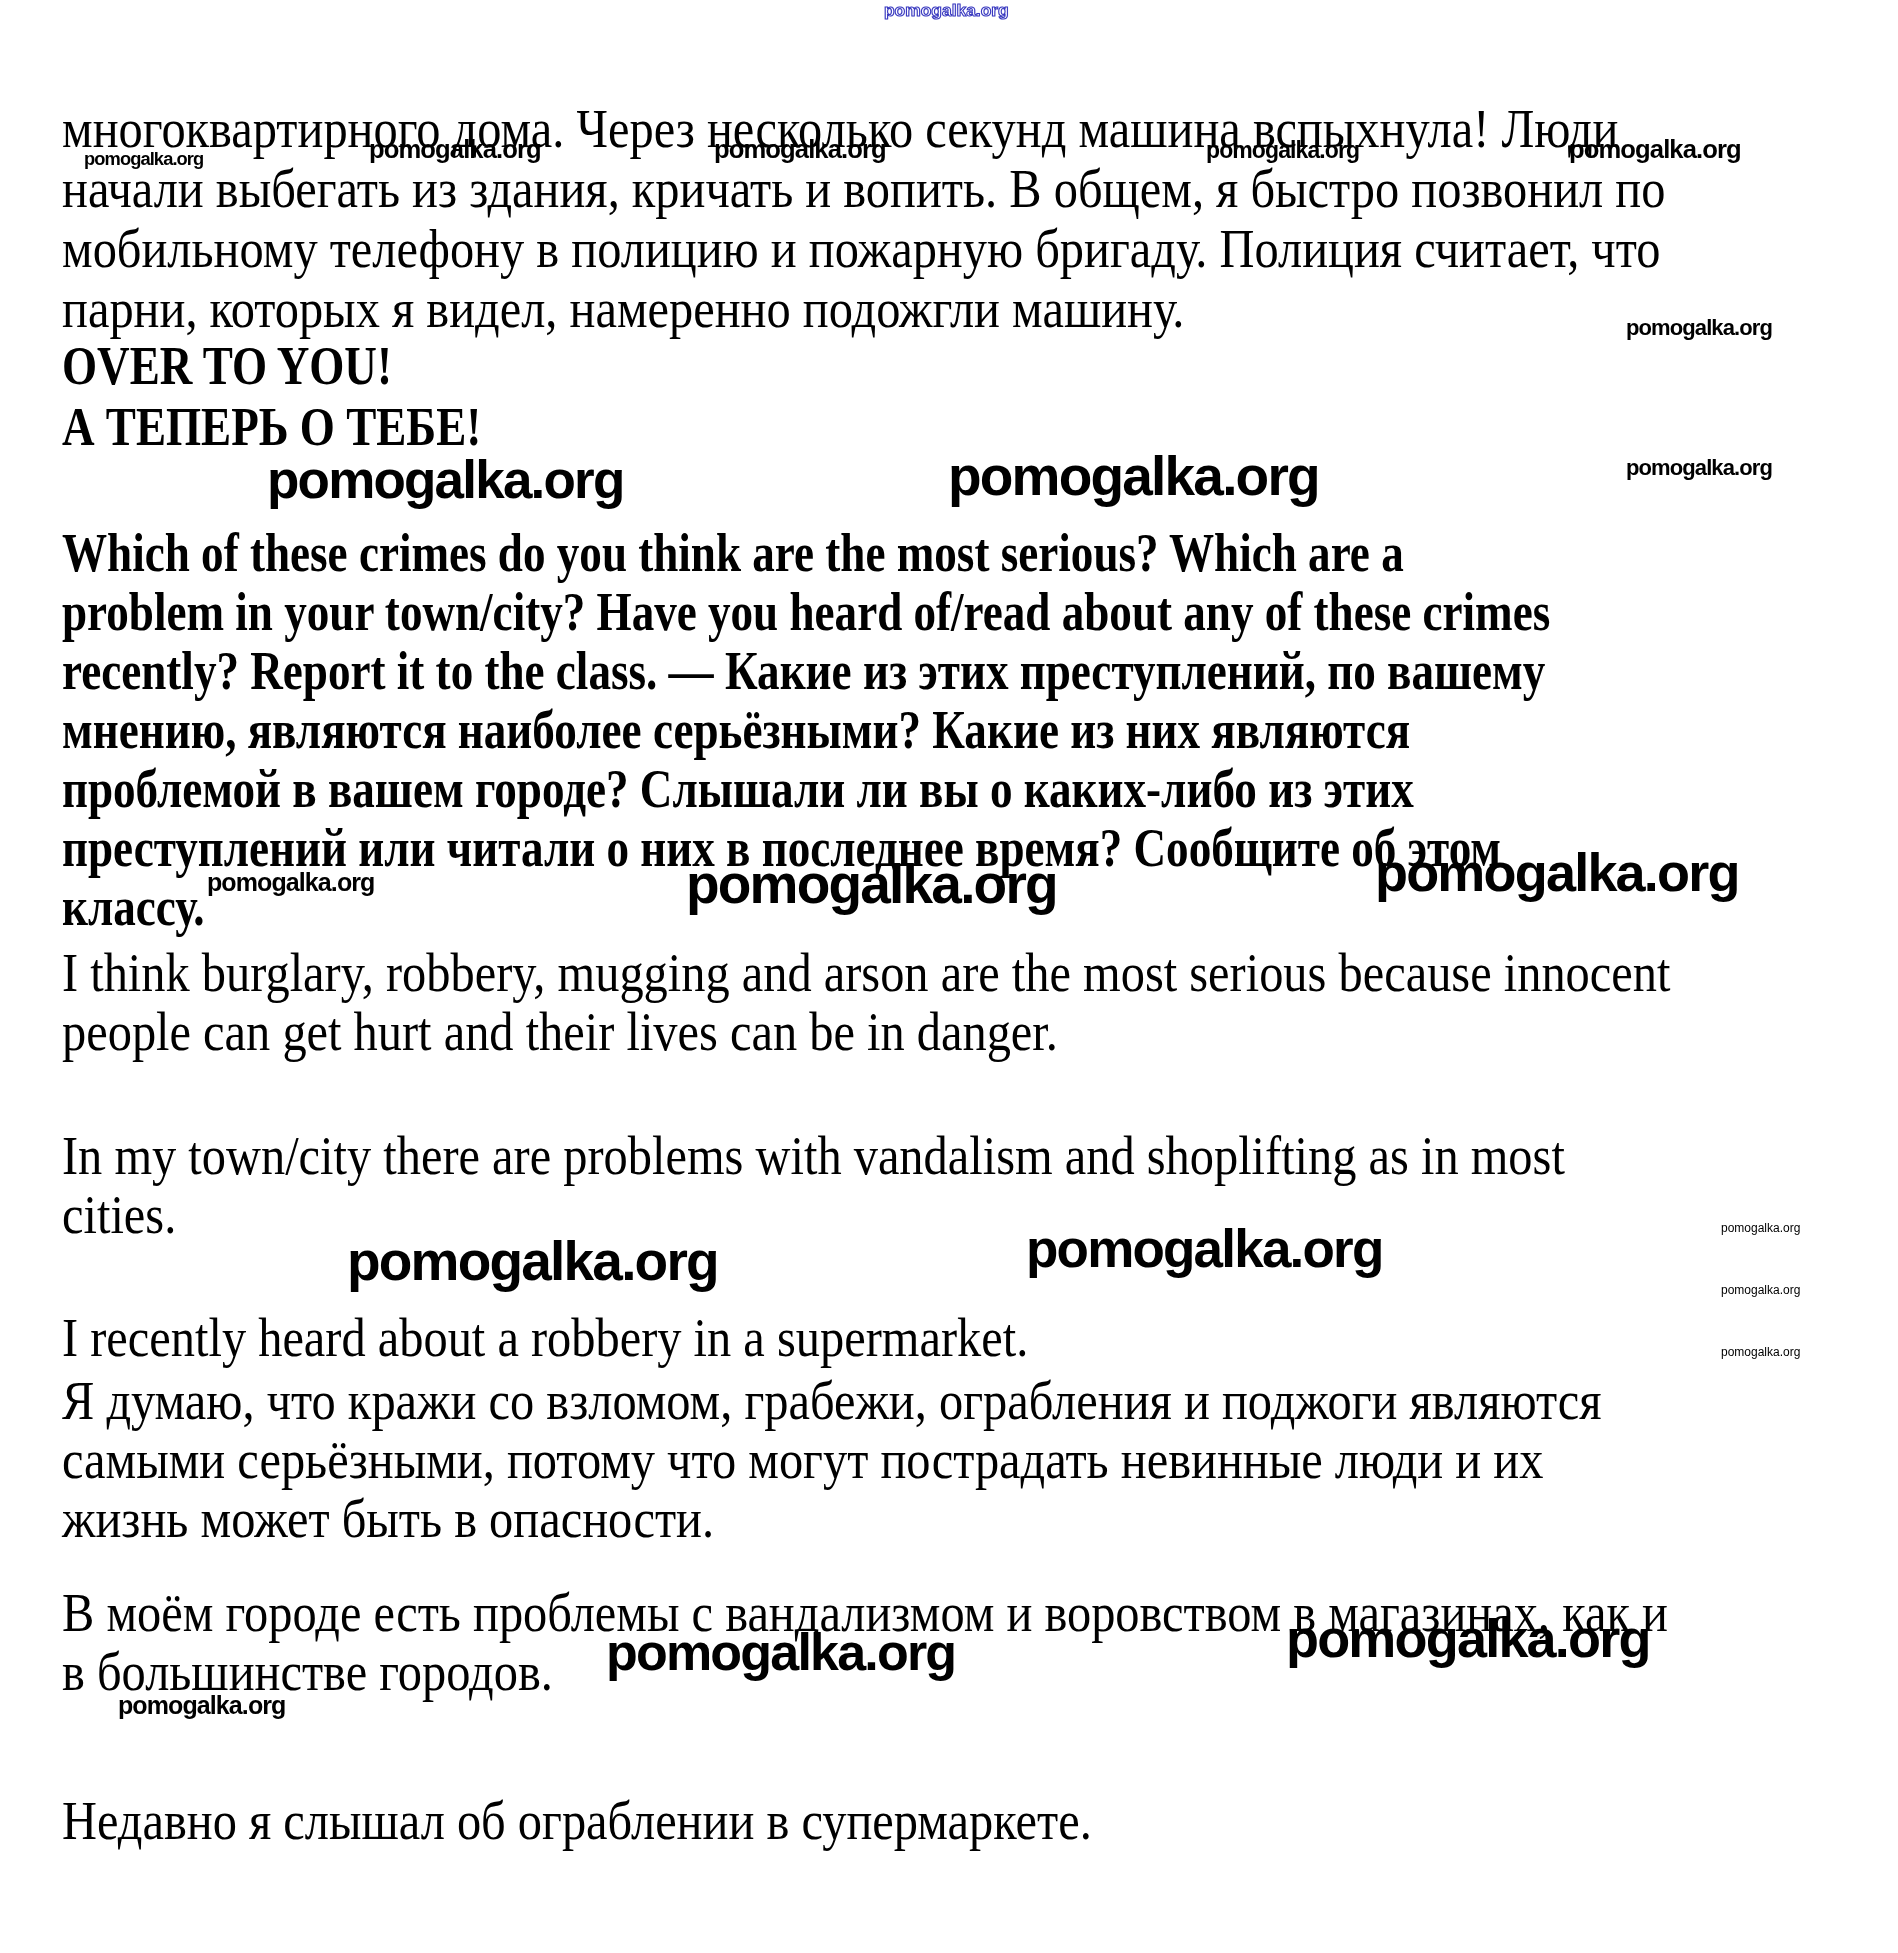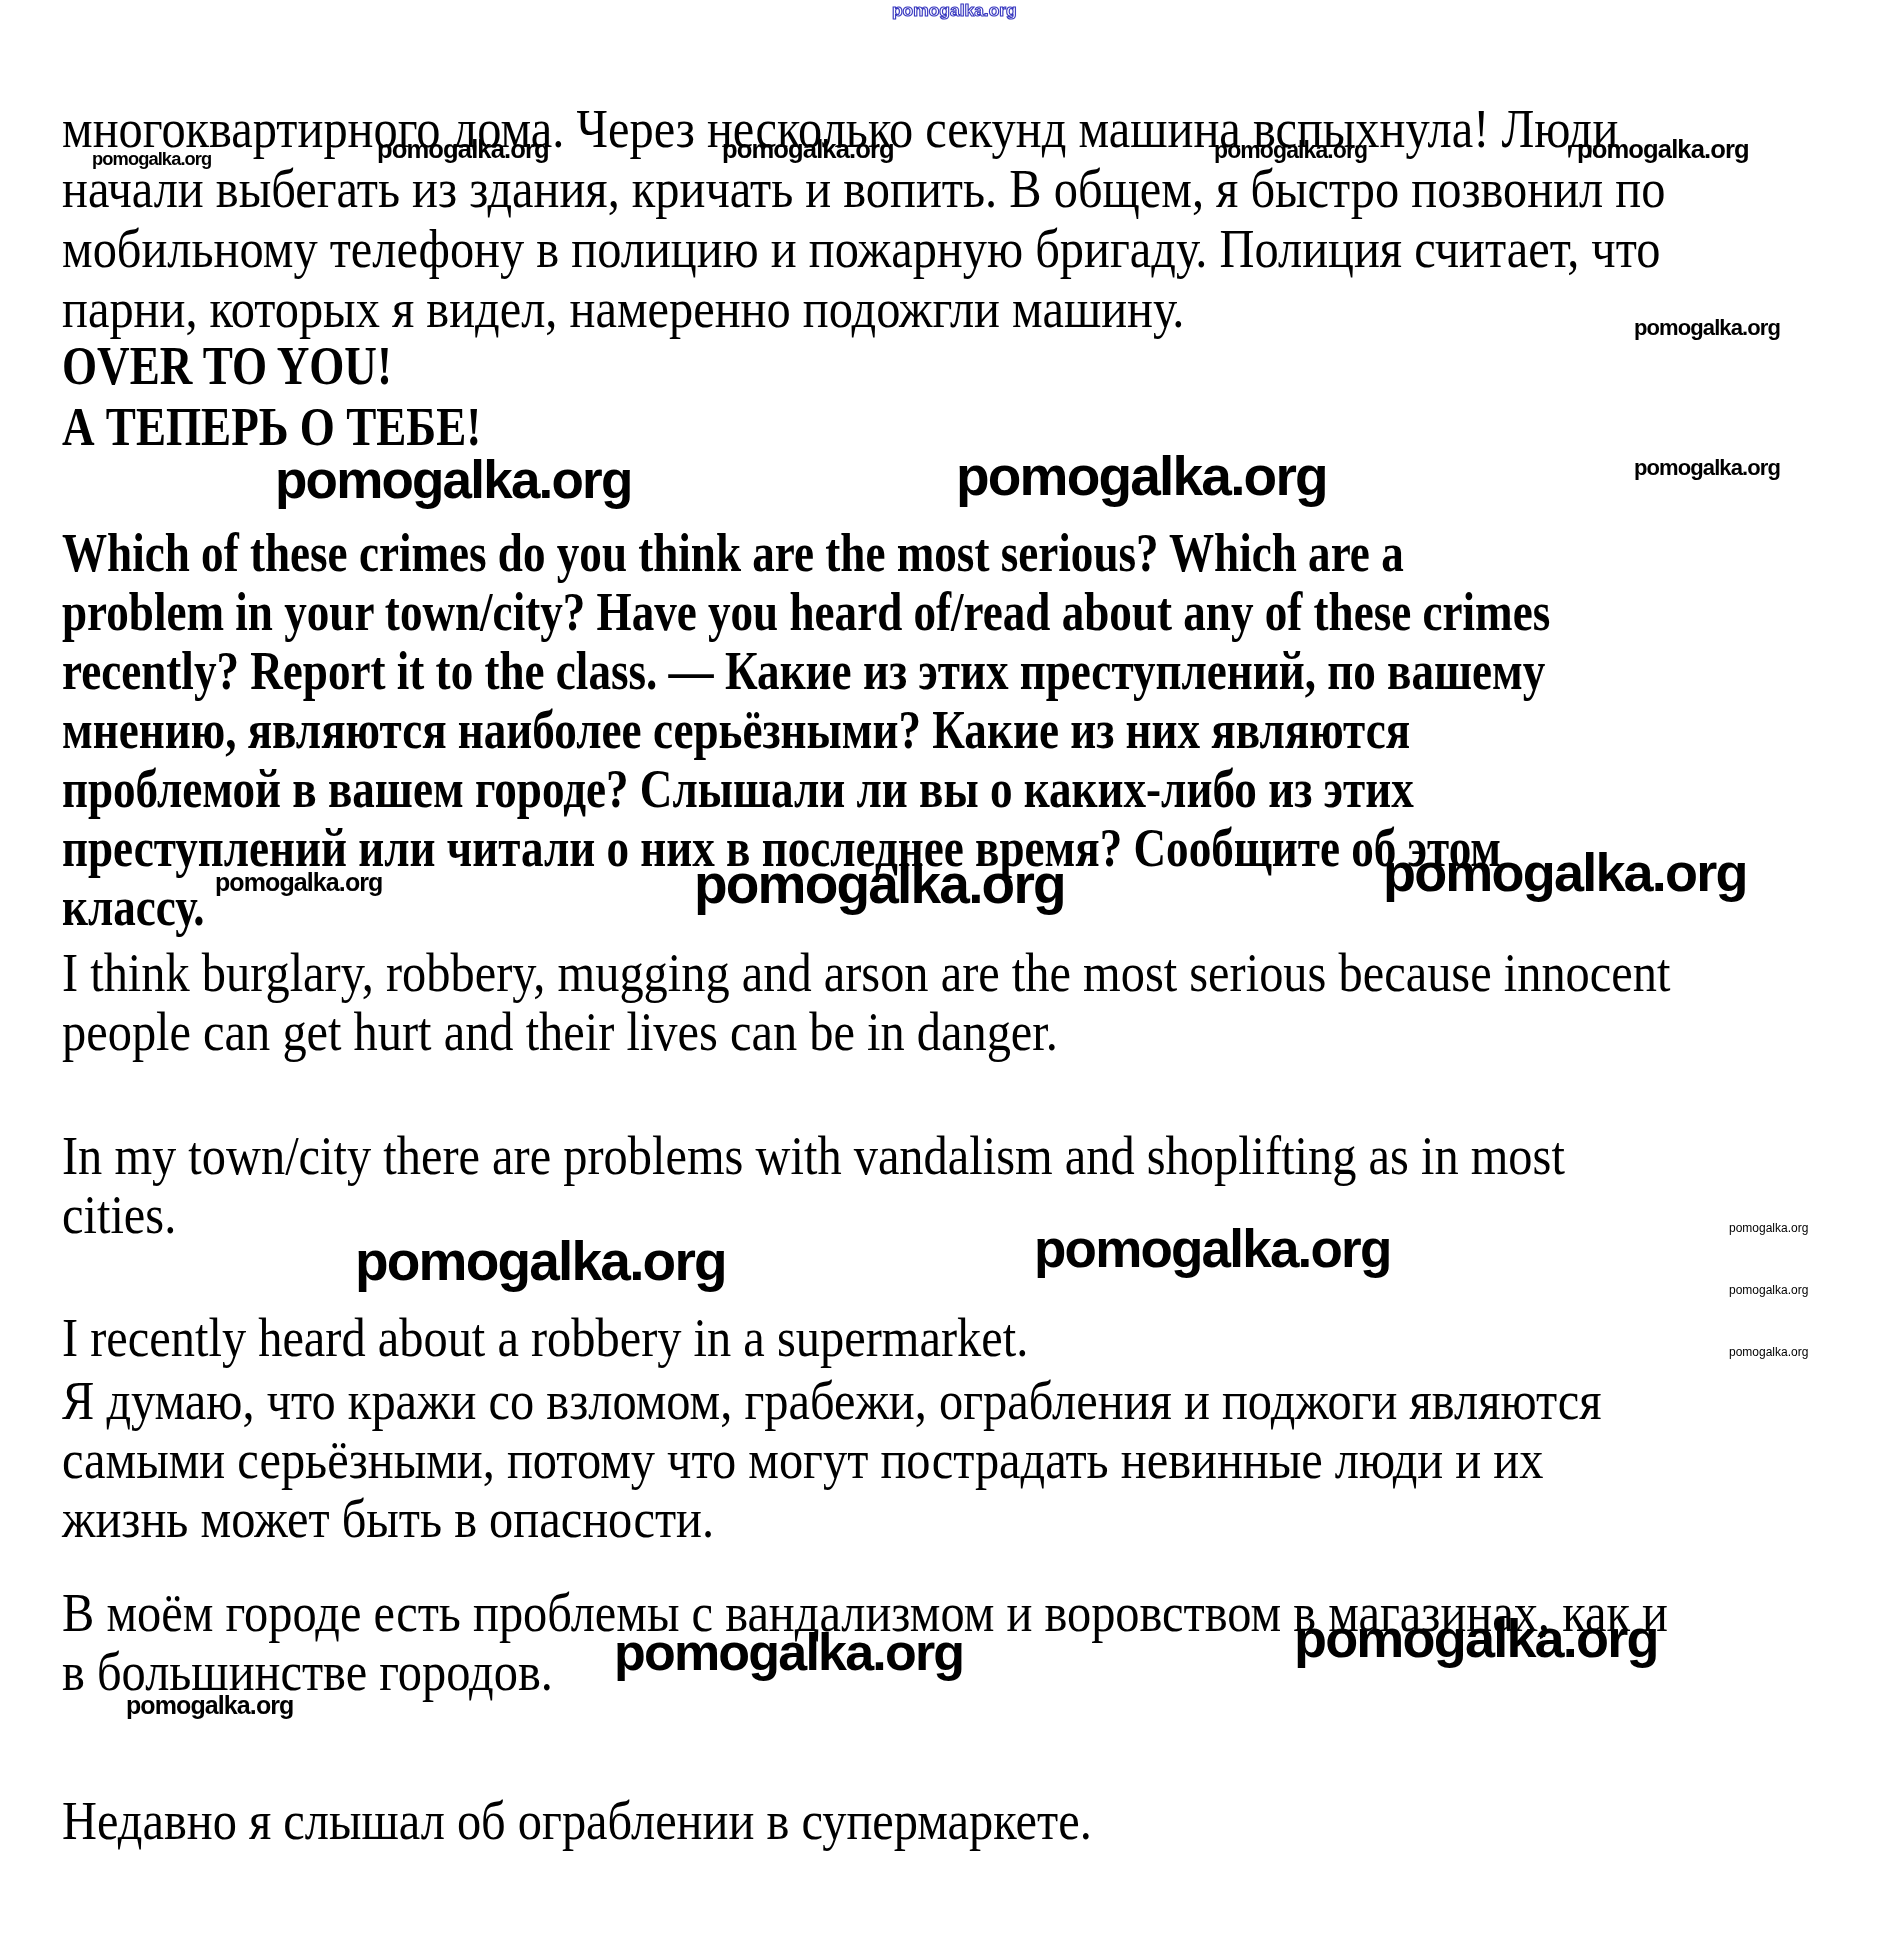--- a/index.html
+++ b/index.html
@@ -35,21 +35,20 @@
   .lh65 { line-height: 59px; }
   
   .wm {
     position: absolute;
     font-family: "Liberation Sans", sans-serif;
     font-weight: bold;
     color: #000000;
     line-height: 1;
     white-space: pre;
     letter-spacing: -0.9px;
-    margin-left: 8px;
   }
   .wm.big    { letter-spacing: -1.8px; }
   .wm.tiny   { font-weight: normal; letter-spacing: 0; }
   .wm.blue {
     color: #ffffff;
     -webkit-text-stroke: 1.1px #3a3ac0;
     text-shadow: 0 0 0.9px #3a3ac0;
     letter-spacing: 0;
   }
 </style>

